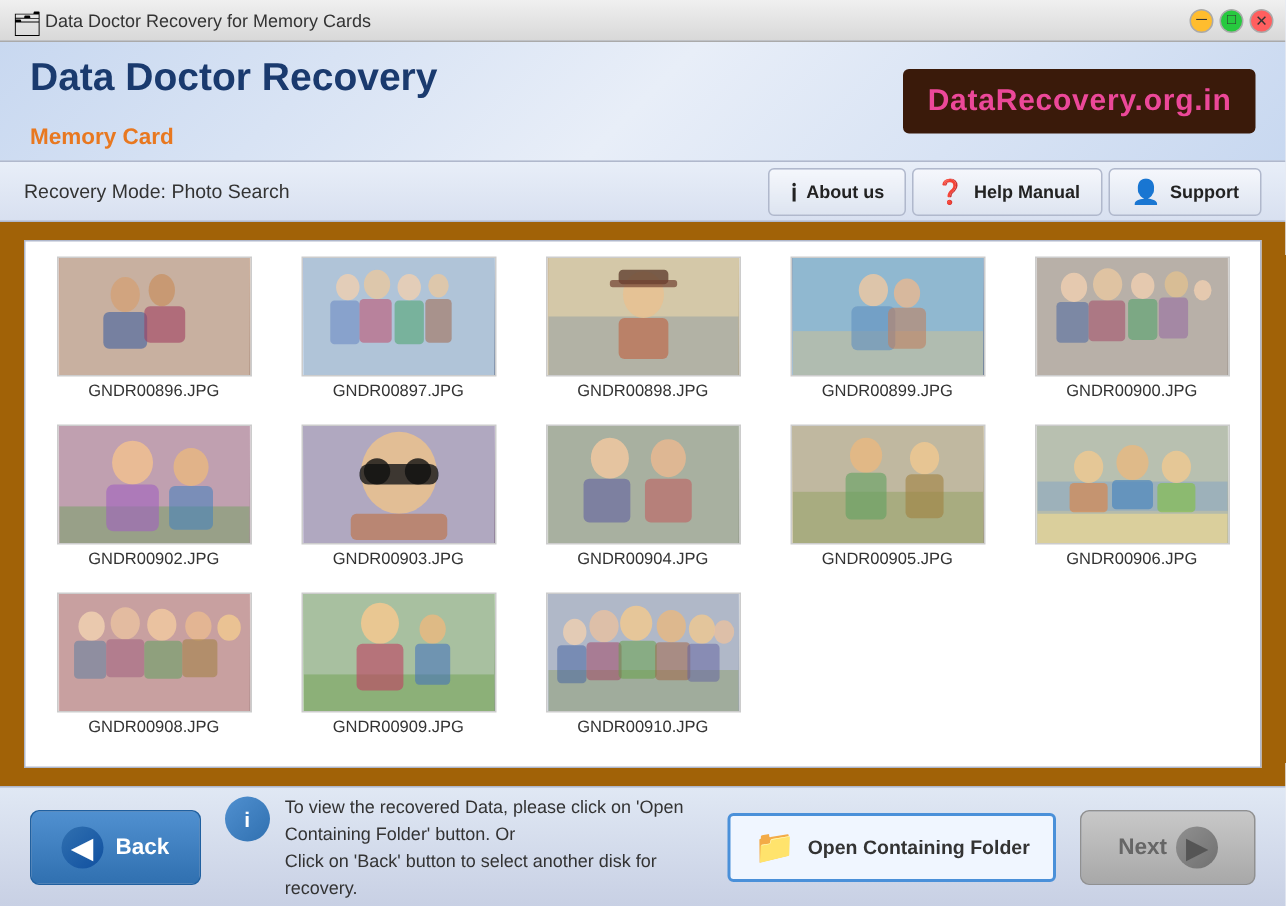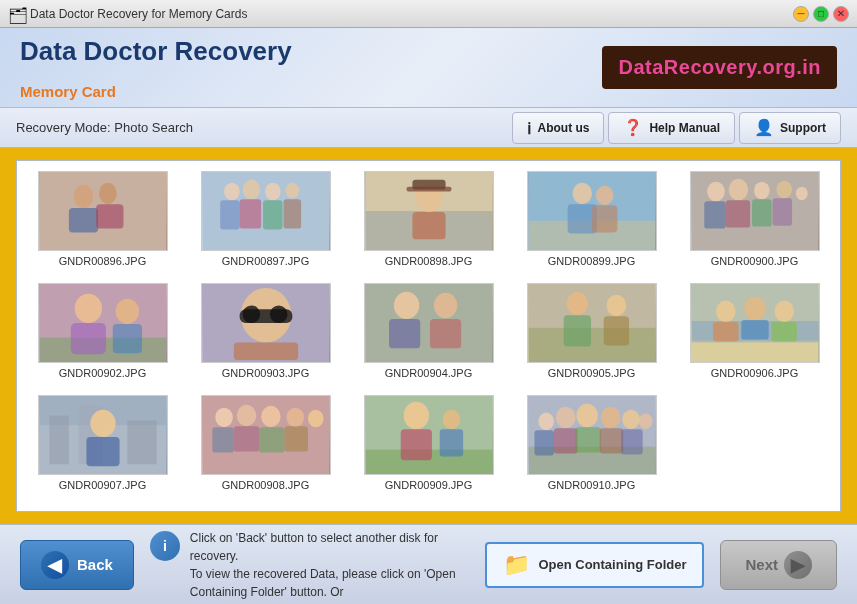--- a/index.html
+++ b/index.html
@@ -65,21 +65,21 @@
     .nav-btn {
       display: flex; align-items: center; gap: 6px;
       padding: 4px 14px; border-radius: 4px;
       border: 1px solid #b0b8cc; background: linear-gradient(to bottom, #f5f7fc, #dde4f0);
       font-size: 12px; font-weight: 600; cursor: pointer; color: #222;
     }
     .nav-btn-icon { font-size: 16px; }
 
     
     .main-content {
-      background: #eab308;
+      background: #a16207;
       padding: 12px 16px;
       height: calc(604px - 28px - 80px - 40px - 80px);
     }
     .photo-grid-container {
       border: 1px solid #b0b8cc;
       background: #fff;
       height: 100%;
       padding: 10px;
       overflow-y: scroll;
       position: relative;
@@ -352,34 +352,20 @@
               <ellipse cx="65" cy="25" rx="11" ry="12" fill="#e8b880" opacity="0.8"></ellipse>
               <ellipse cx="95" cy="28" rx="10" ry="11" fill="#f0c890" opacity="0.8"></ellipse>
               <rect x="22" y="39" width="26" height="20" rx="3" fill="#e08040" opacity="0.6"></rect>
               <rect x="51" y="37" width="28" height="20" rx="3" fill="#4080c0" opacity="0.6"></rect>
               <rect x="82" y="39" width="26" height="20" rx="3" fill="#80c040" opacity="0.6"></rect>
             </svg>
           </div>
           <div class="photo-name">GNDR00906.JPG</div>
         </div>
         <div class="photo-item">
-          <div class="photo-thumb ph12">
-            <svg viewBox="0 0 130 80" xmlns="http://www.w3.org/2000/svg">
-              <rect width="130" height="80" fill="#a0b0c0"></rect>
-              <rect x="0" y="30" width="130" height="50" fill="#c0c8d0" opacity="0.4"></rect>
-              <rect x="10" y="20" width="20" height="50" fill="#9098a8" opacity="0.5"></rect>
-              <rect x="40" y="10" width="25" height="60" fill="#a0a8b8" opacity="0.5"></rect>
-              <rect x="90" y="25" width="30" height="45" fill="#9098a8" opacity="0.5"></rect>
-              <ellipse cx="65" cy="28" rx="13" ry="14" fill="#f0c890" opacity="0.9"></ellipse>
-              <rect x="48" y="42" width="34" height="30" rx="4" fill="#4060a0" opacity="0.65"></rect>
-            </svg>
-          </div>
-          <div class="photo-name">GNDR00907.JPG</div>
-        </div>
-        <div class="photo-item">
           <div class="photo-thumb ph13">
             <svg viewBox="0 0 130 80" xmlns="http://www.w3.org/2000/svg">
               <rect width="130" height="80" fill="#c8a0a0"></rect>
               <ellipse cx="22" cy="22" rx="9" ry="10" fill="#f0d0b0" opacity="0.85"></ellipse>
               <ellipse cx="45" cy="20" rx="10" ry="11" fill="#e8c0a0" opacity="0.85"></ellipse>
               <ellipse cx="70" cy="21" rx="10" ry="11" fill="#f0c8a0" opacity="0.85"></ellipse>
               <ellipse cx="95" cy="22" rx="9" ry="10" fill="#e8b890" opacity="0.85"></ellipse>
               <ellipse cx="116" cy="23" rx="8" ry="9" fill="#f0c890" opacity="0.85"></ellipse>
               <rect x="10" y="32" width="22" height="26" rx="3" fill="#6080a0" opacity="0.55"></rect>
               <rect x="32" y="31" width="26" height="26" rx="3" fill="#a06080" opacity="0.55"></rect>
@@ -427,22 +413,22 @@
 </div>
 
 <div class="bottom-bar">
   <button class="back-btn">
     <div class="back-arrow">◀</div>
     <span>Back</span>
   </button>
   <div class="info-section">
     <div class="info-icon">i</div>
     <div class="info-text">
+      <div>To view the recovered Data, please click on 'Open Containing Folder' button. Or</div>
       <div>Click on 'Back' button to select another disk for recovery.</div>
-      <div>To view the recovered Data, please click on 'Open Containing Folder' button. Or</div>
     </div>
   </div>
   <button class="open-folder-btn">
     <span class="folder-icon">📁</span>
     <span>Open Containing Folder</span>
   </button>
   <button class="next-btn">
     <span>Next</span>
     <div class="next-arrow">▶</div>
   </button>

